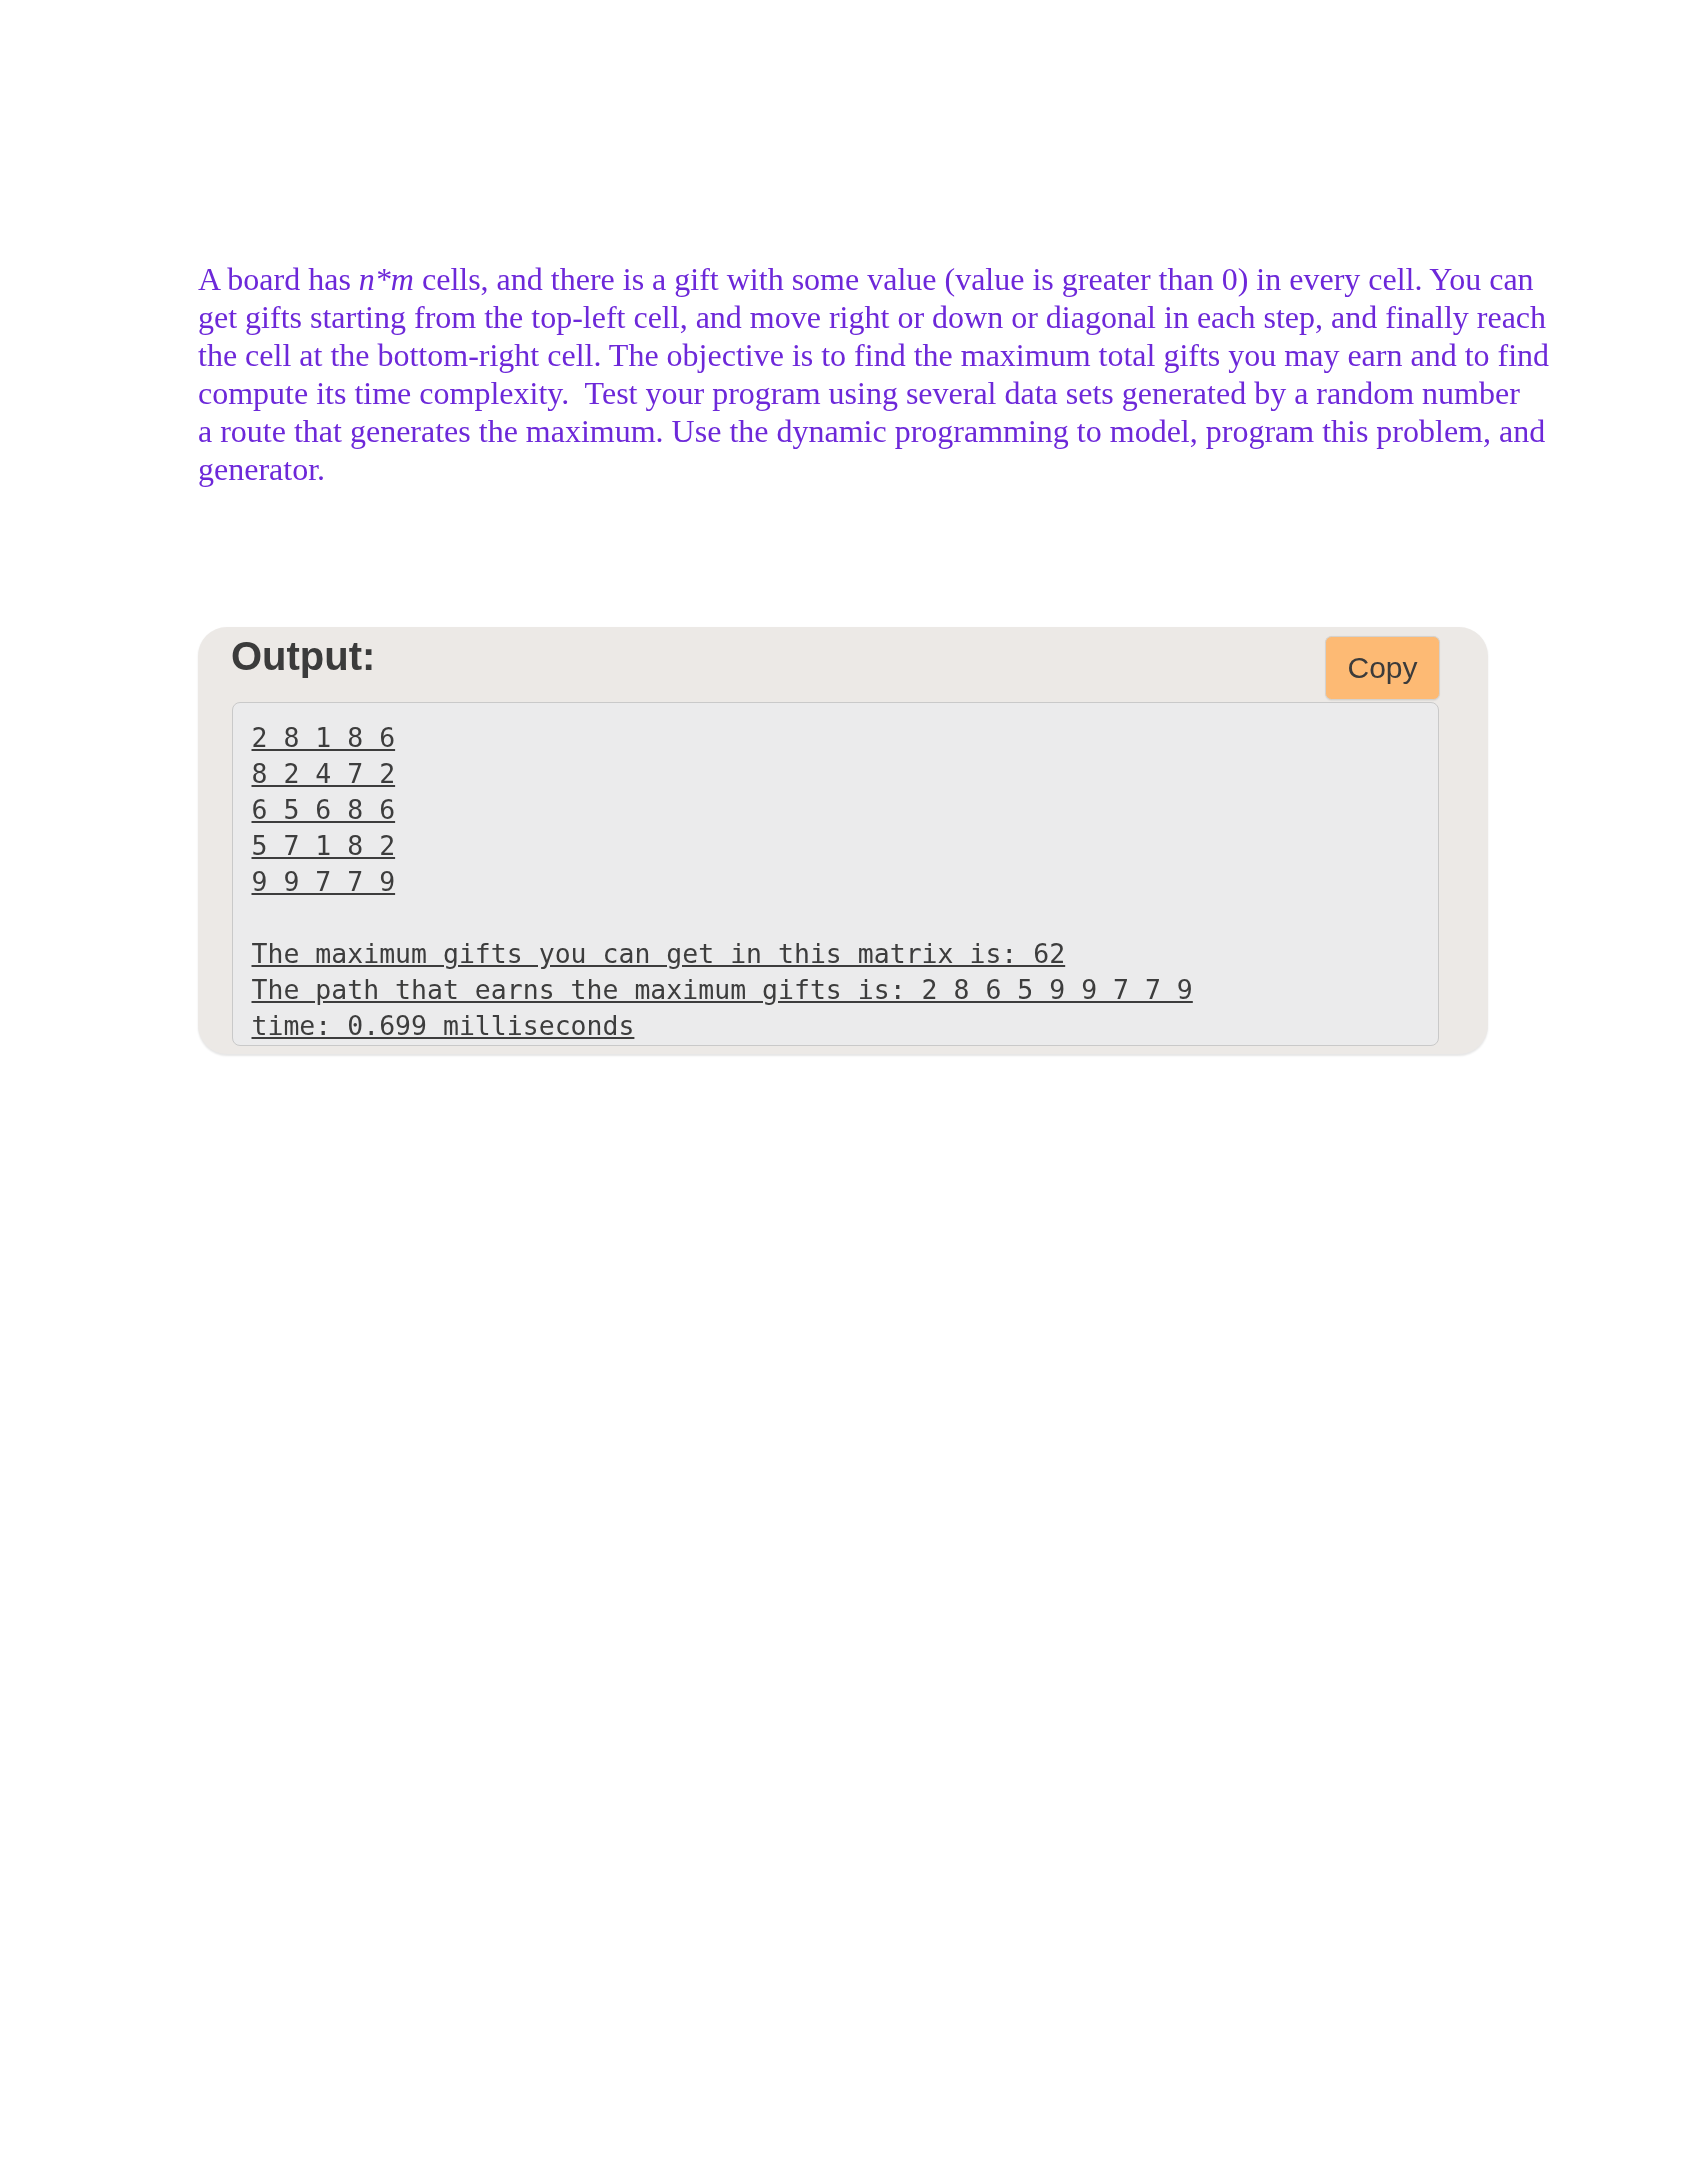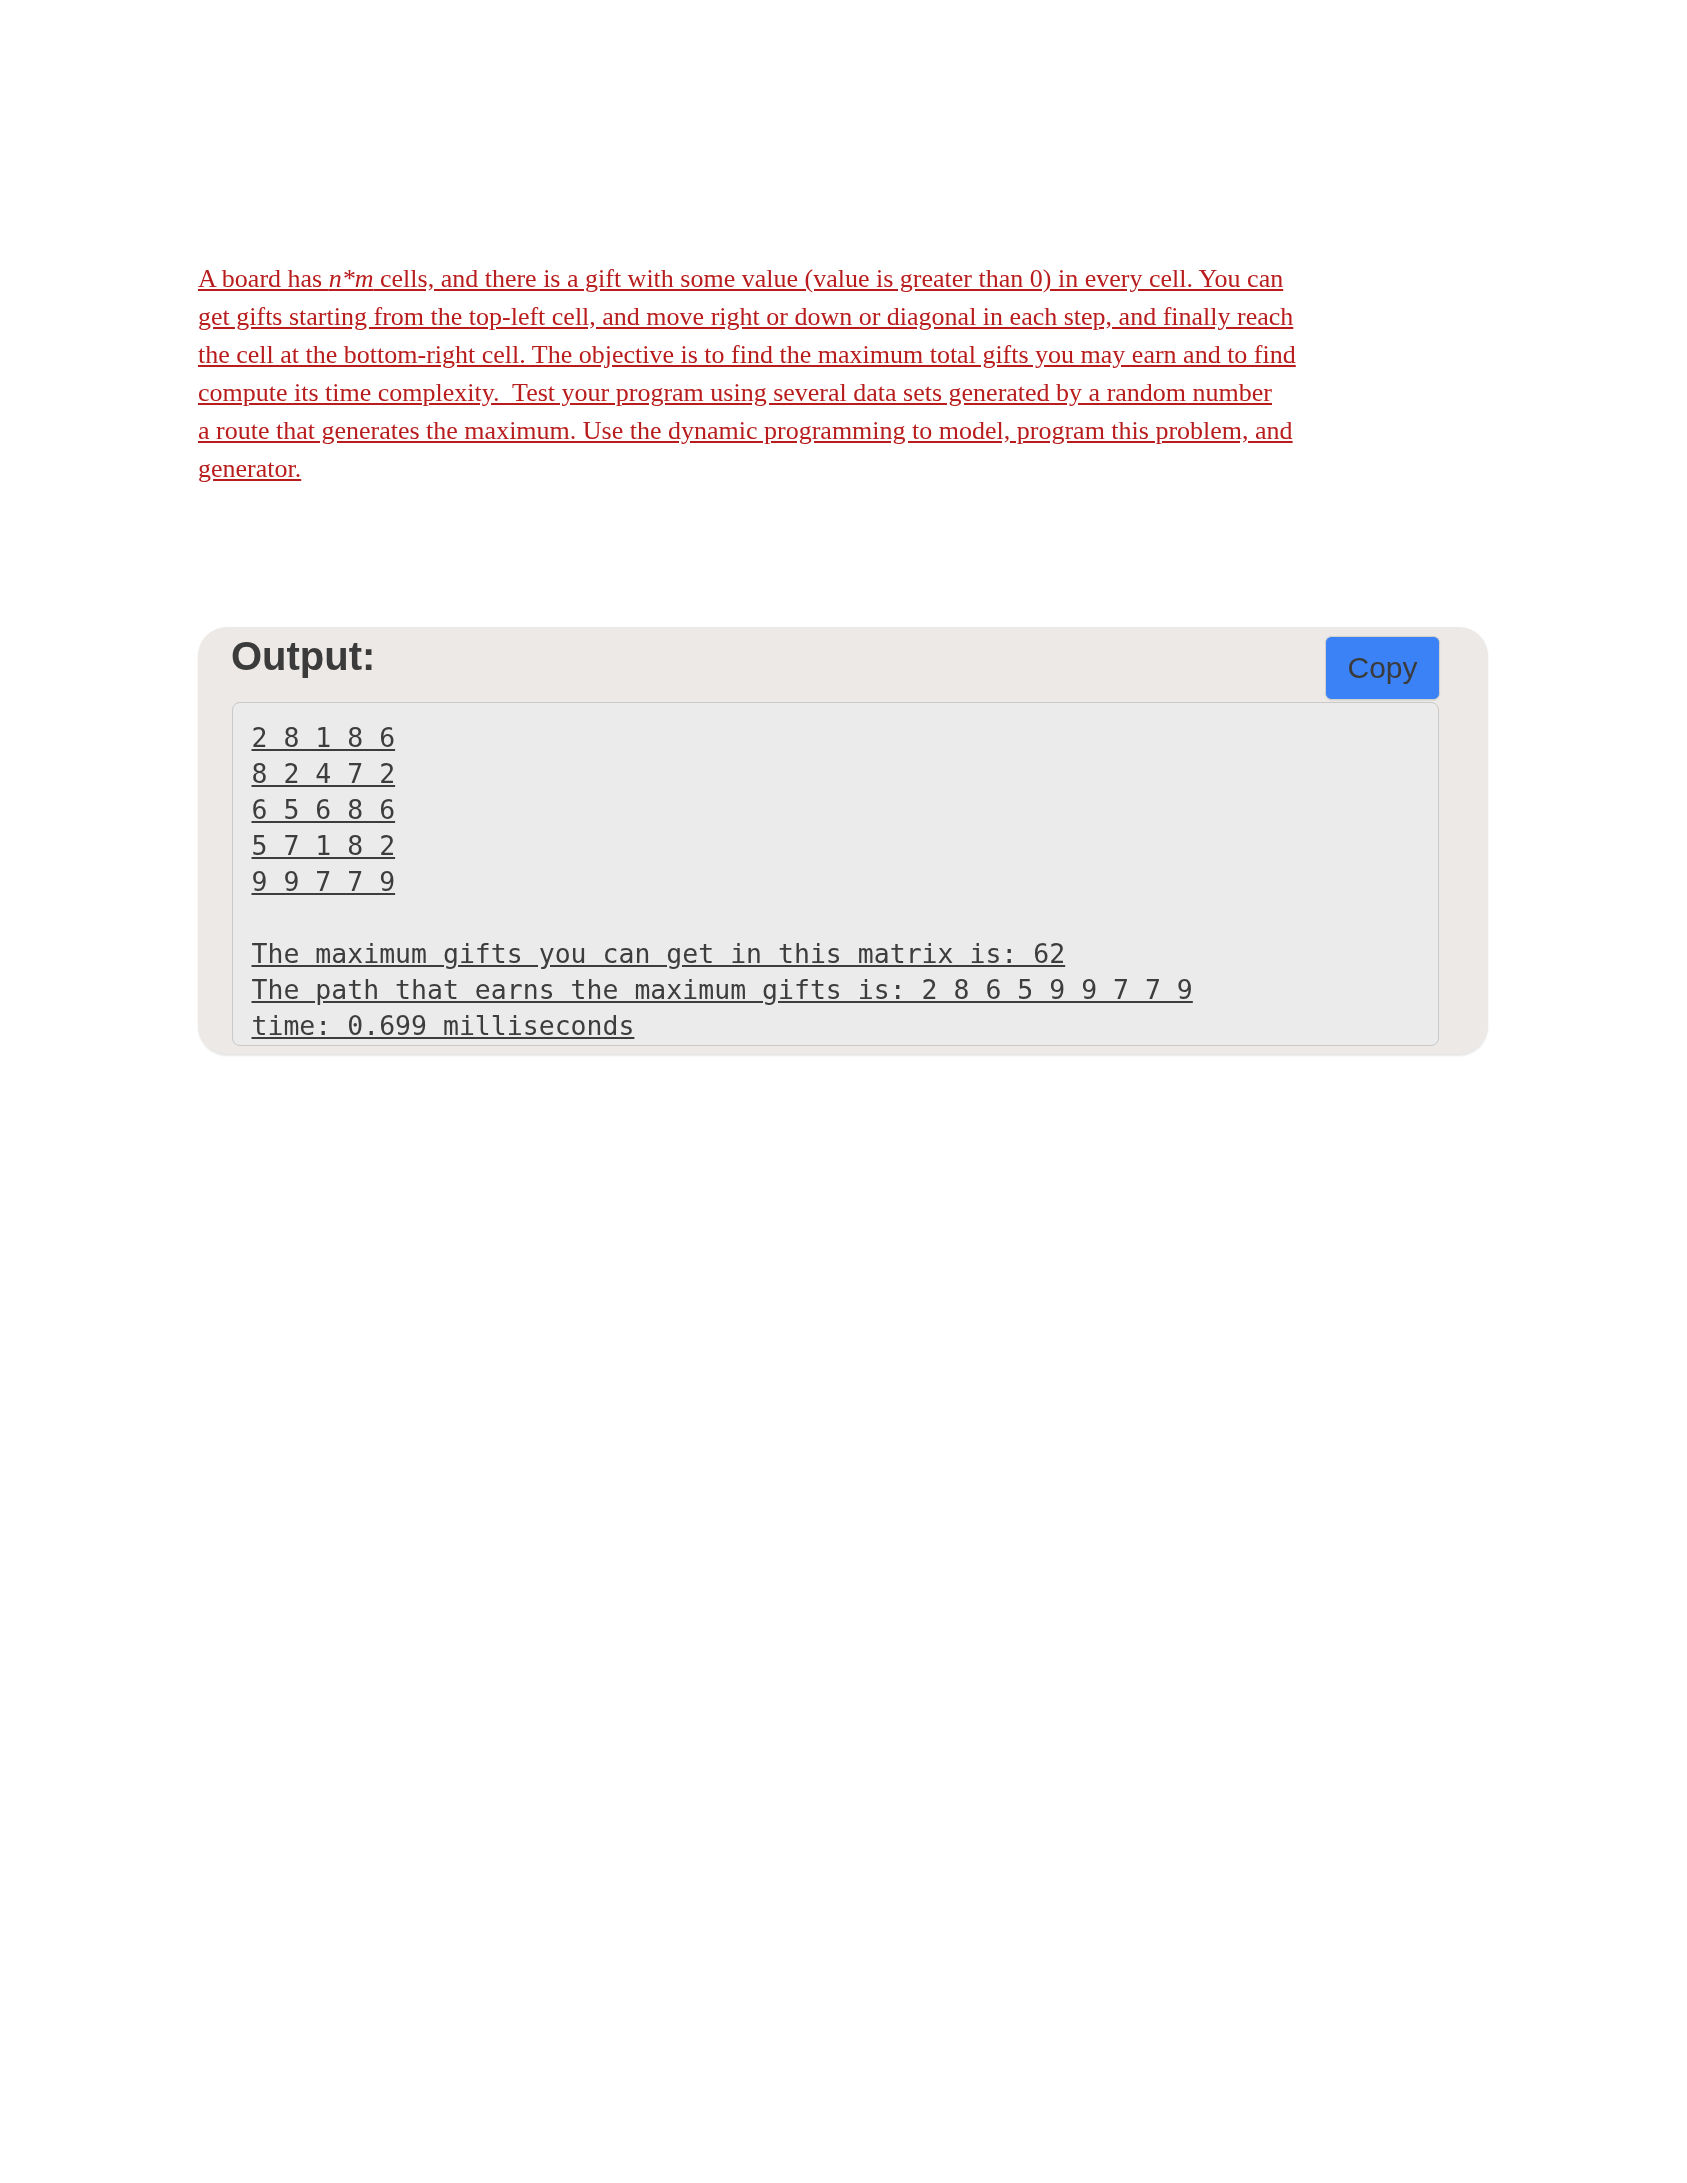--- a/index.html
+++ b/index.html
@@ -20,24 +20,23 @@
   .problem {
     position: absolute;
     left: 198px;
     top: 260px;
     width: 1330px;
     color: #000000;
   }
   .para-line {
     white-space: pre;
     font-family: "Liberation Serif", serif;
-    font-size: 26px;
+    font-size: 32px;
     line-height: 38px;
-    color: #b91c1c;
-    text-decoration: underline;
+    color: #6d28d9;
   }
   .para-line .it {
     font-style: italic;
   }
 
   
   .output-panel {
     position: absolute;
     left: 198px;
     top: 627px;
@@ -58,21 +57,21 @@
     line-height: 44px;
     color: #3b3b3b;
   }
   .copy-button {
     position: absolute;
     top: 8.6px;
     right: 48px;
     width: 115px;
     height: 64px;
     box-sizing: border-box;
-    background: #3b82f6;
+    background: #fdba74;
     border: 1.3px solid #d5d2ce;
     border-radius: 6.6px;
     box-shadow: 0 0.7px 1.3px rgba(0,0,0,0.06);
     font-family: "Liberation Sans", sans-serif;
     font-size: 30px;
     color: #3b3b3b;
     display: flex;
     align-items: center;
     justify-content: center;
     cursor: pointer;

